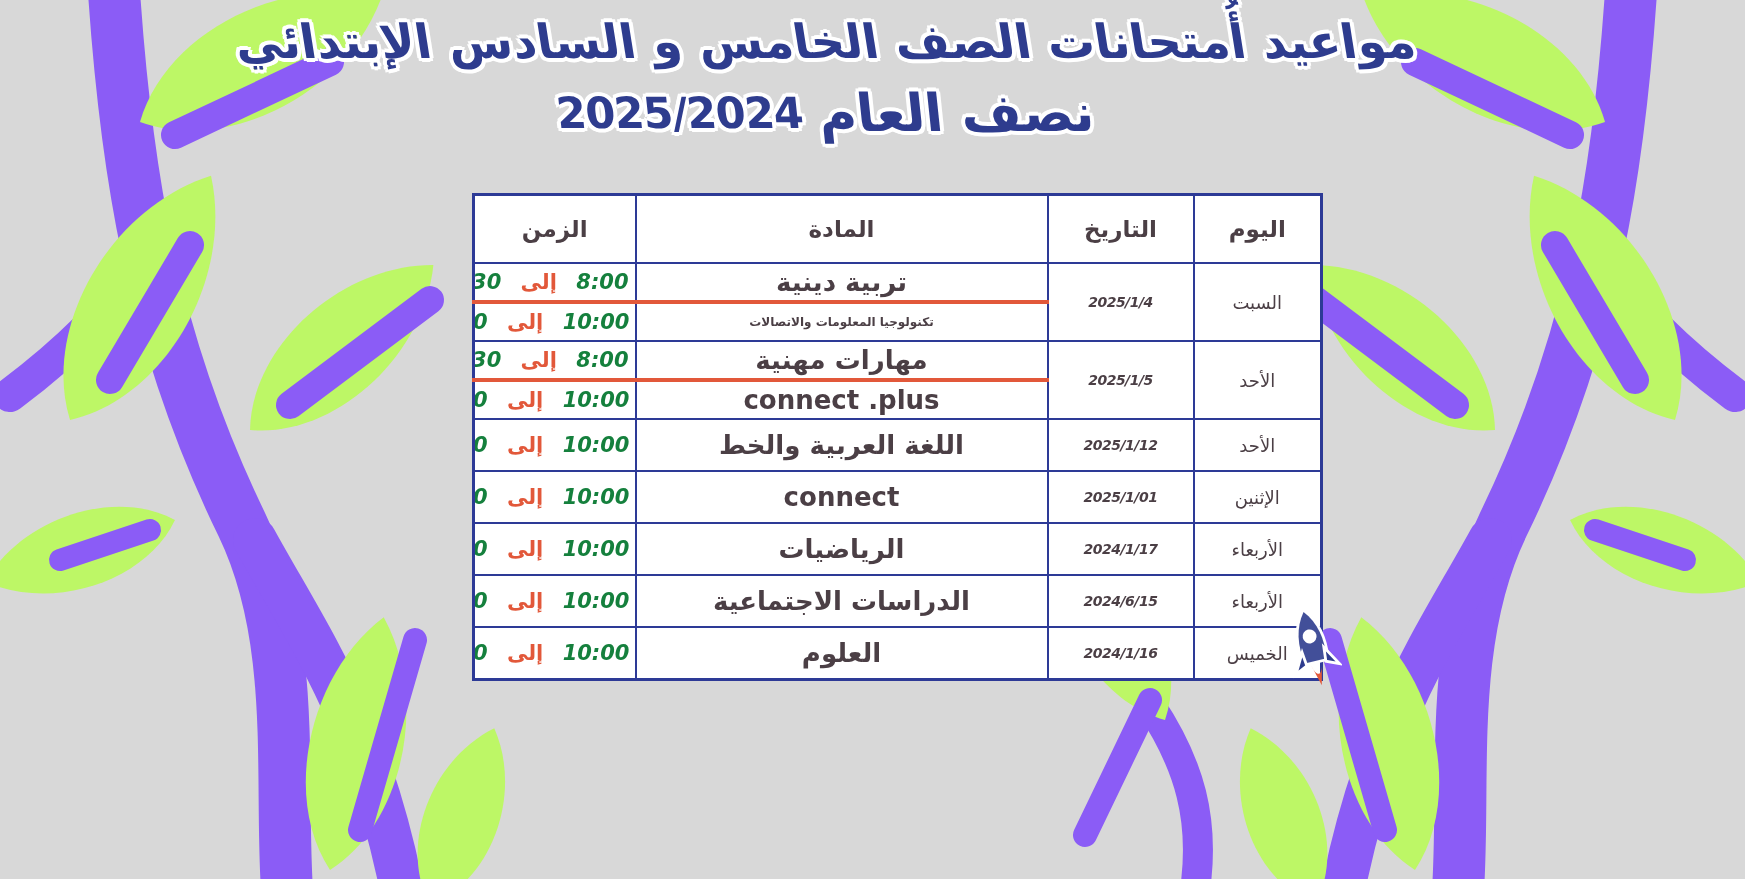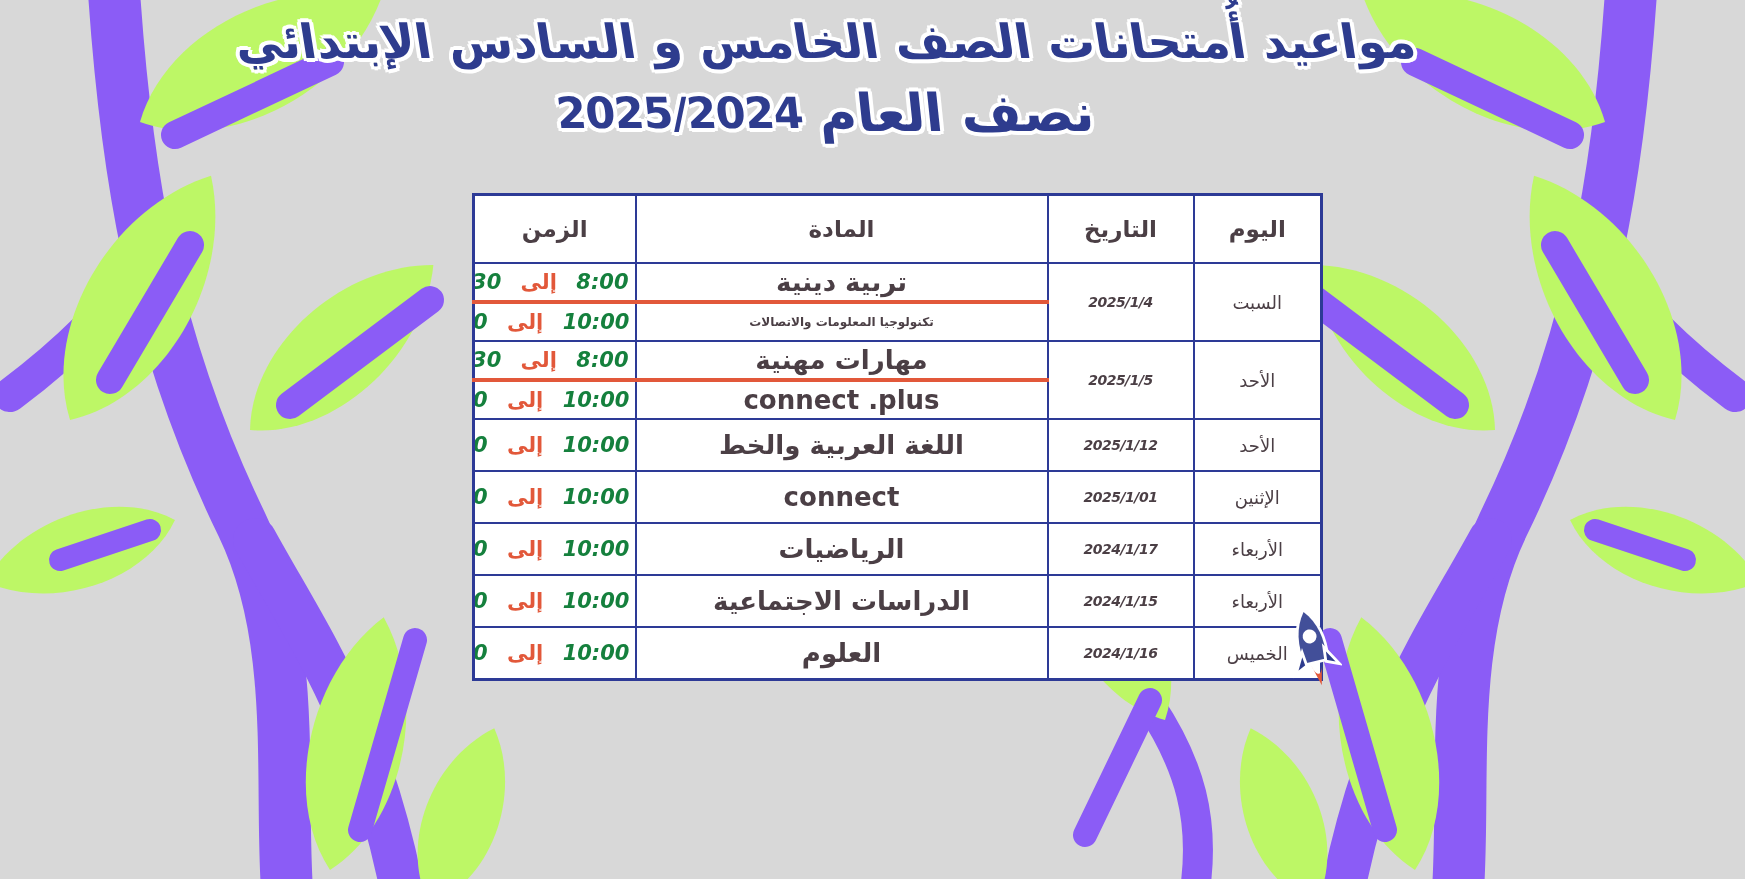--- a/index.html
+++ b/index.html
@@ -208,21 +208,21 @@
       <td class="date">2024/1/17</td>
       <td class="subj">الرياضيات</td>
       <td class="time">
         <span class="tnum">10:00</span>
         <span class="ila">إلى</span>
         <span class="tnum">11:30</span>
       </td>
     </tr>
     <tr>
       <td class="day">الأربعاء</td>
-      <td class="date">2024/1/15</td>
+      <td class="date">2024/6/15</td>
       <td class="subj">الدراسات الاجتماعية</td>
       <td class="time">
         <span class="tnum">10:00</span>
         <span class="ila">إلى</span>
         <span class="tnum">11:30</span>
       </td>
     </tr>
     <tr>
       <td class="day">الخميس</td>
       <td class="date">2024/1/16</td>

